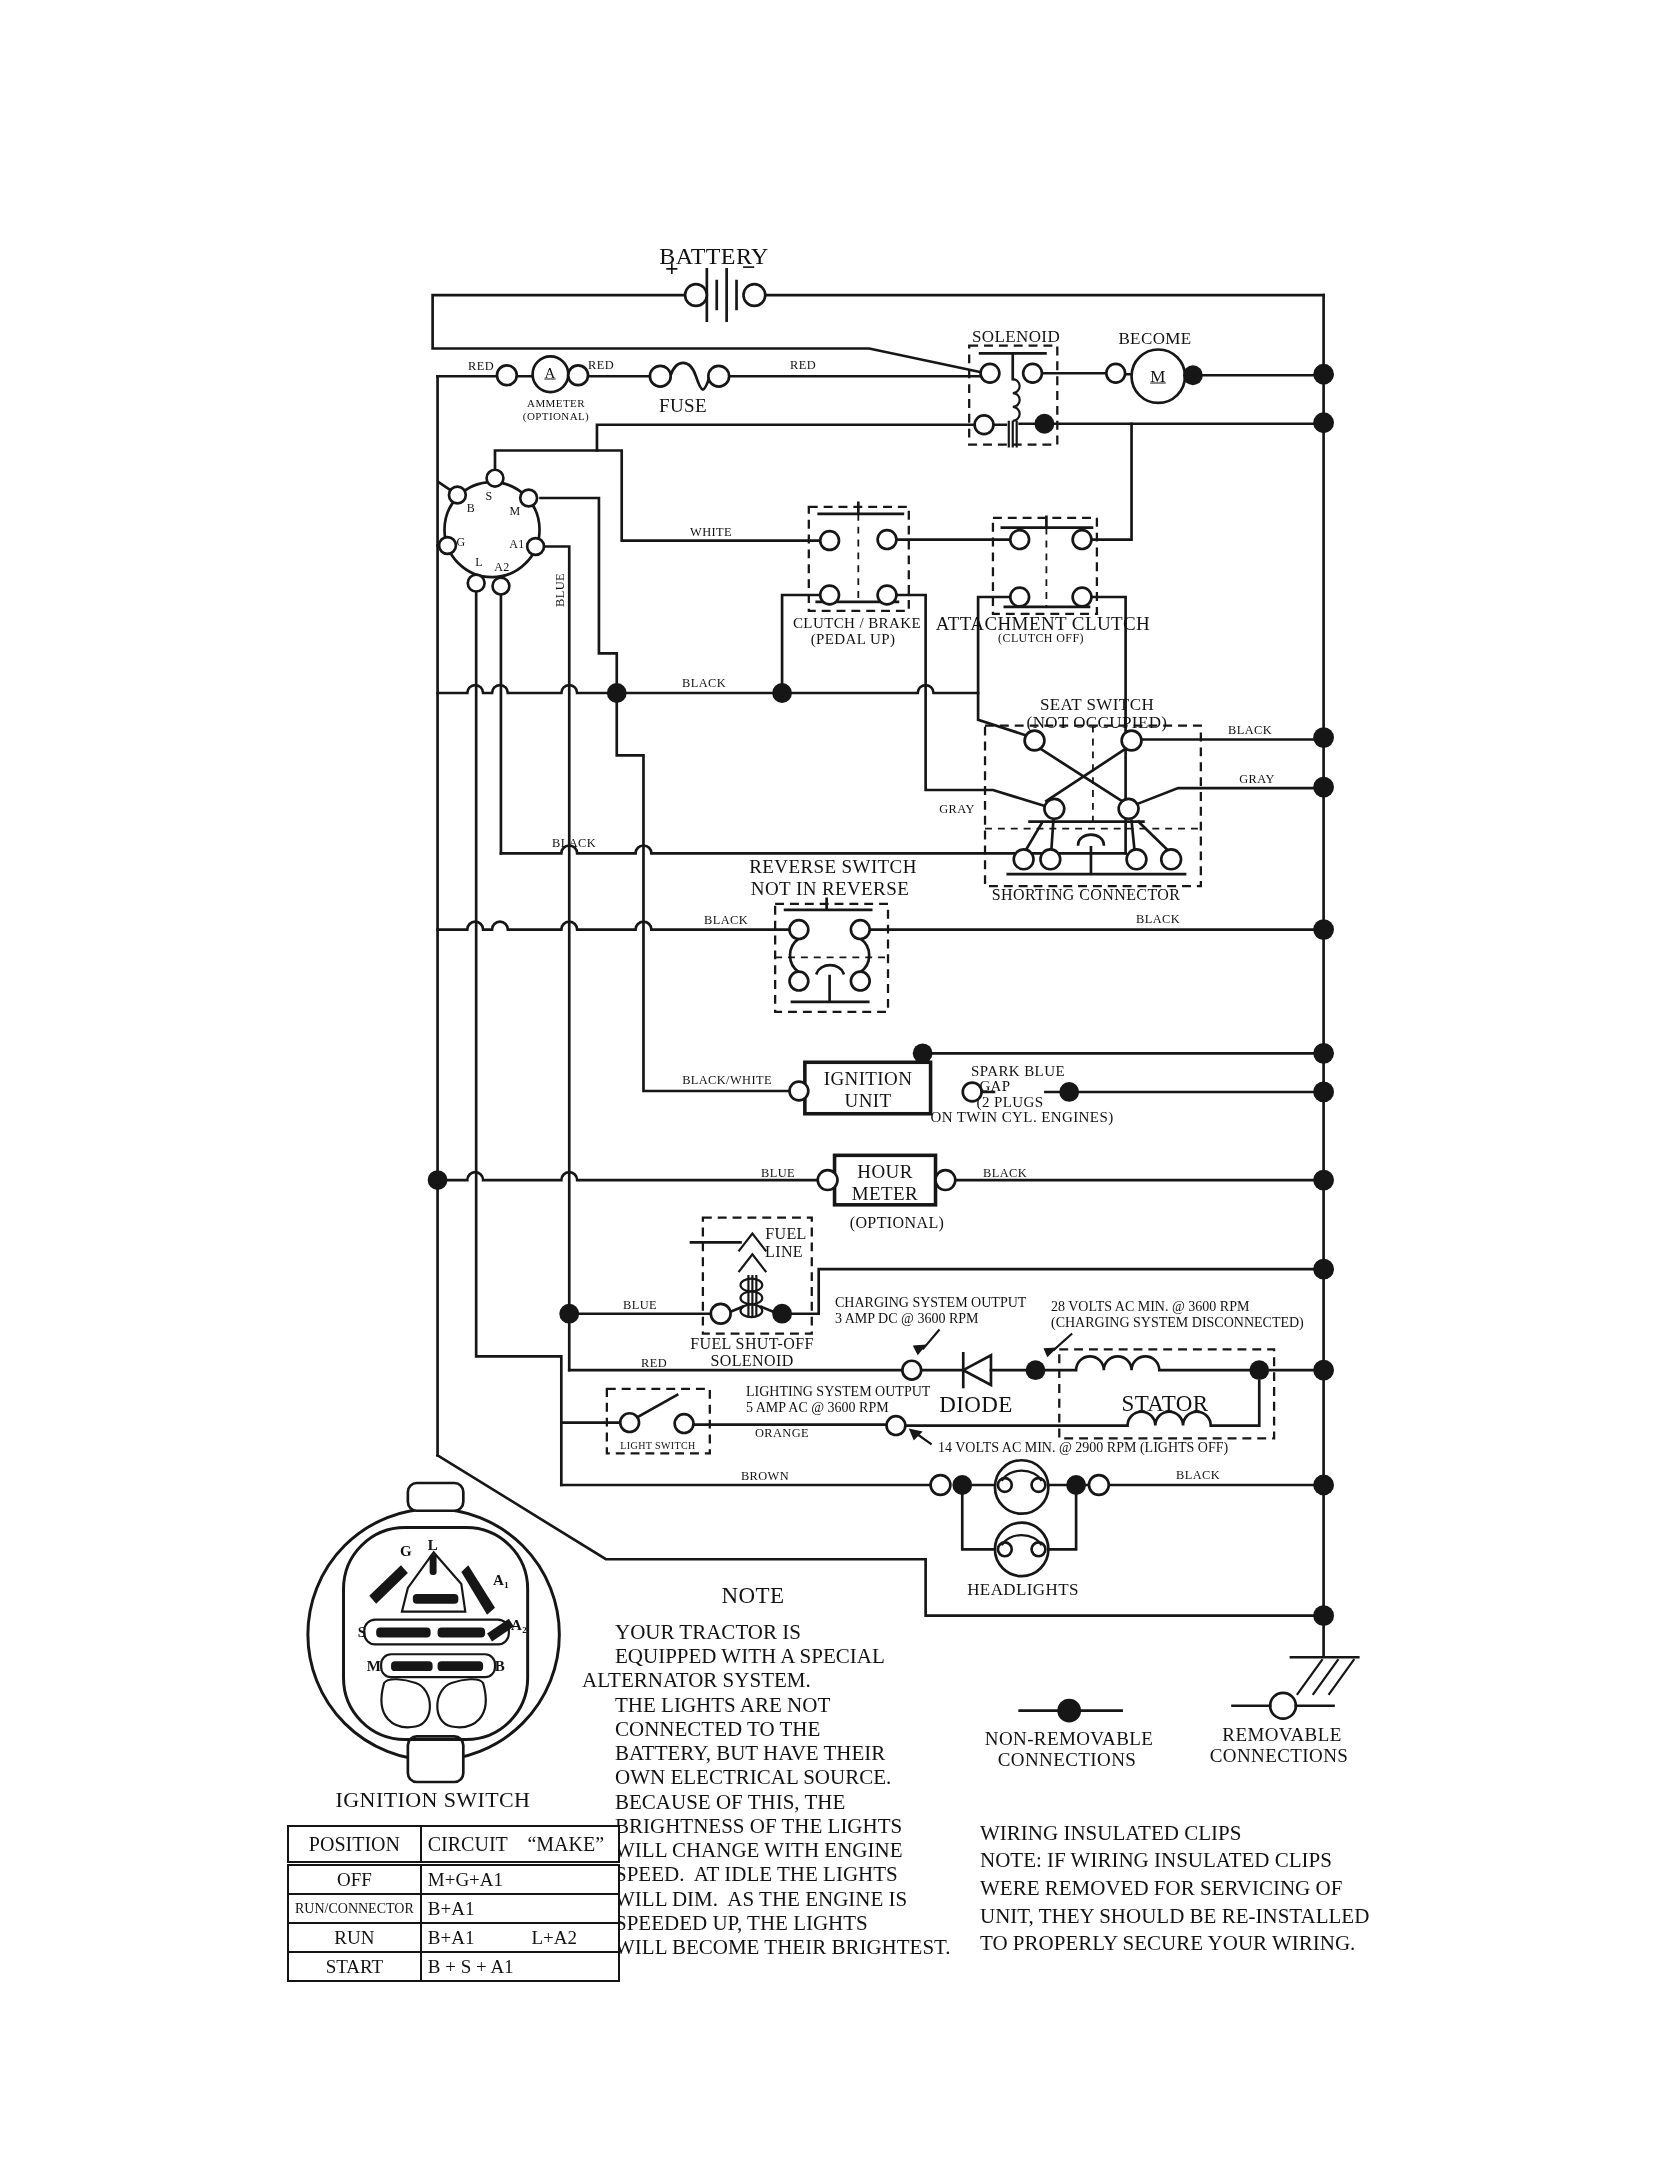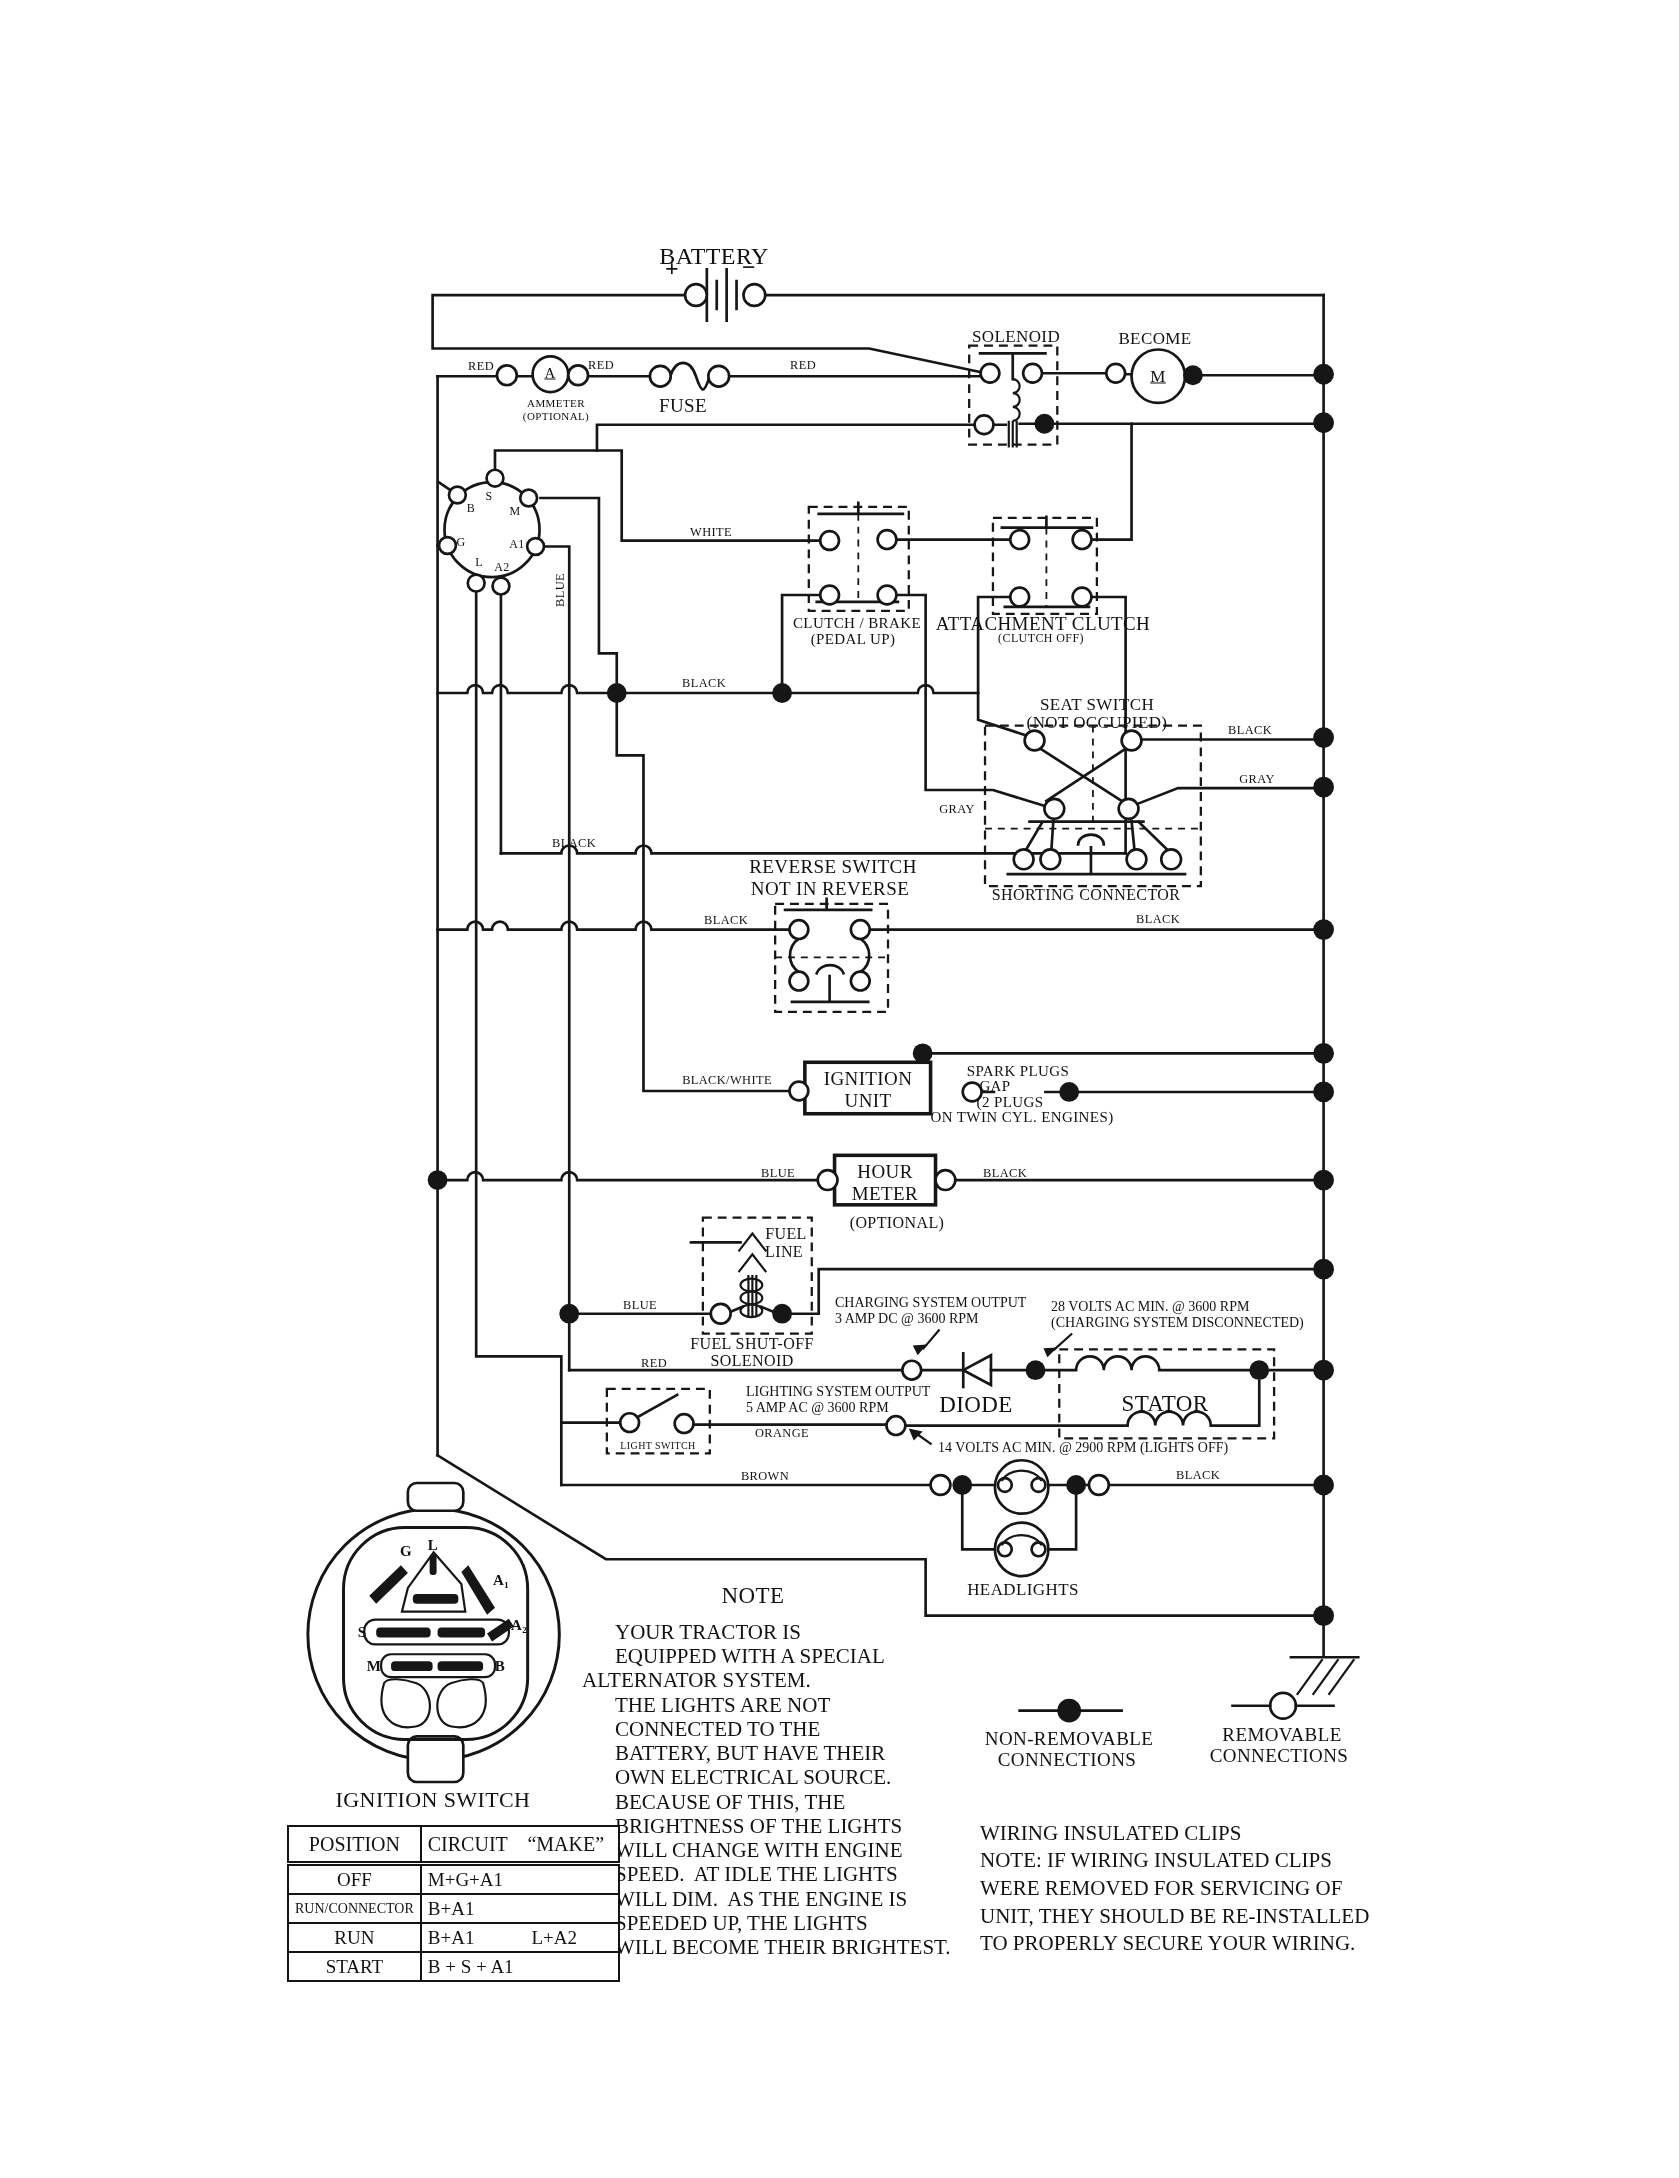--- a/index.html
+++ b/index.html
@@ -313,21 +313,21 @@
 <span class="t s17" style="left:1097px;top:722px">(NOT OCCUPIED)</span>
 <span class="t s16" style="left:1086px;top:895px">SHORTING CONNECTOR</span>
 <span class="t" style="left:957px;top:809px">GRAY</span>
 <span class="t" style="left:1257px;top:779px">GRAY</span>
 <span class="t" style="left:1250px;top:730px">BLACK</span>
 <span class="t s19" style="left:833px;top:866px">REVERSE SWITCH</span>
 <span class="t s19" style="left:830px;top:888px">NOT IN REVERSE</span>
 <span class="t" style="left:727px;top:1080px">BLACK/WHITE</span>
 <span class="t s19" style="left:868px;top:1078px">IGNITION</span>
 <span class="t s19" style="left:868px;top:1100px">UNIT</span>
-<span class="t s15" style="left:1018px;top:1071px">SPARK PLUGS</span>
+<span class="t s15" style="left:1018px;top:1071px">SPARK BLUE</span>
 <span class="t s15" style="left:995px;top:1086px">GAP</span>
 <span class="t s15" style="left:1010px;top:1102px">(2 PLUGS</span>
 <span class="t s15" style="left:1022px;top:1117px">ON TWIN CYL. ENGINES)</span>
 <span class="t s19" style="left:885px;top:1171px">HOUR</span>
 <span class="t s19" style="left:885px;top:1193px">METER</span>
 <span class="t s16" style="left:897px;top:1223px">(OPTIONAL)</span>
 <span class="t" style="left:778px;top:1173px">BLUE</span>
 <span class="t" style="left:1005px;top:1173px">BLACK</span>
 <span class="t s16" style="left:786px;top:1234px">FUEL</span>
 <span class="t s16" style="left:784px;top:1252px">LINE</span>

